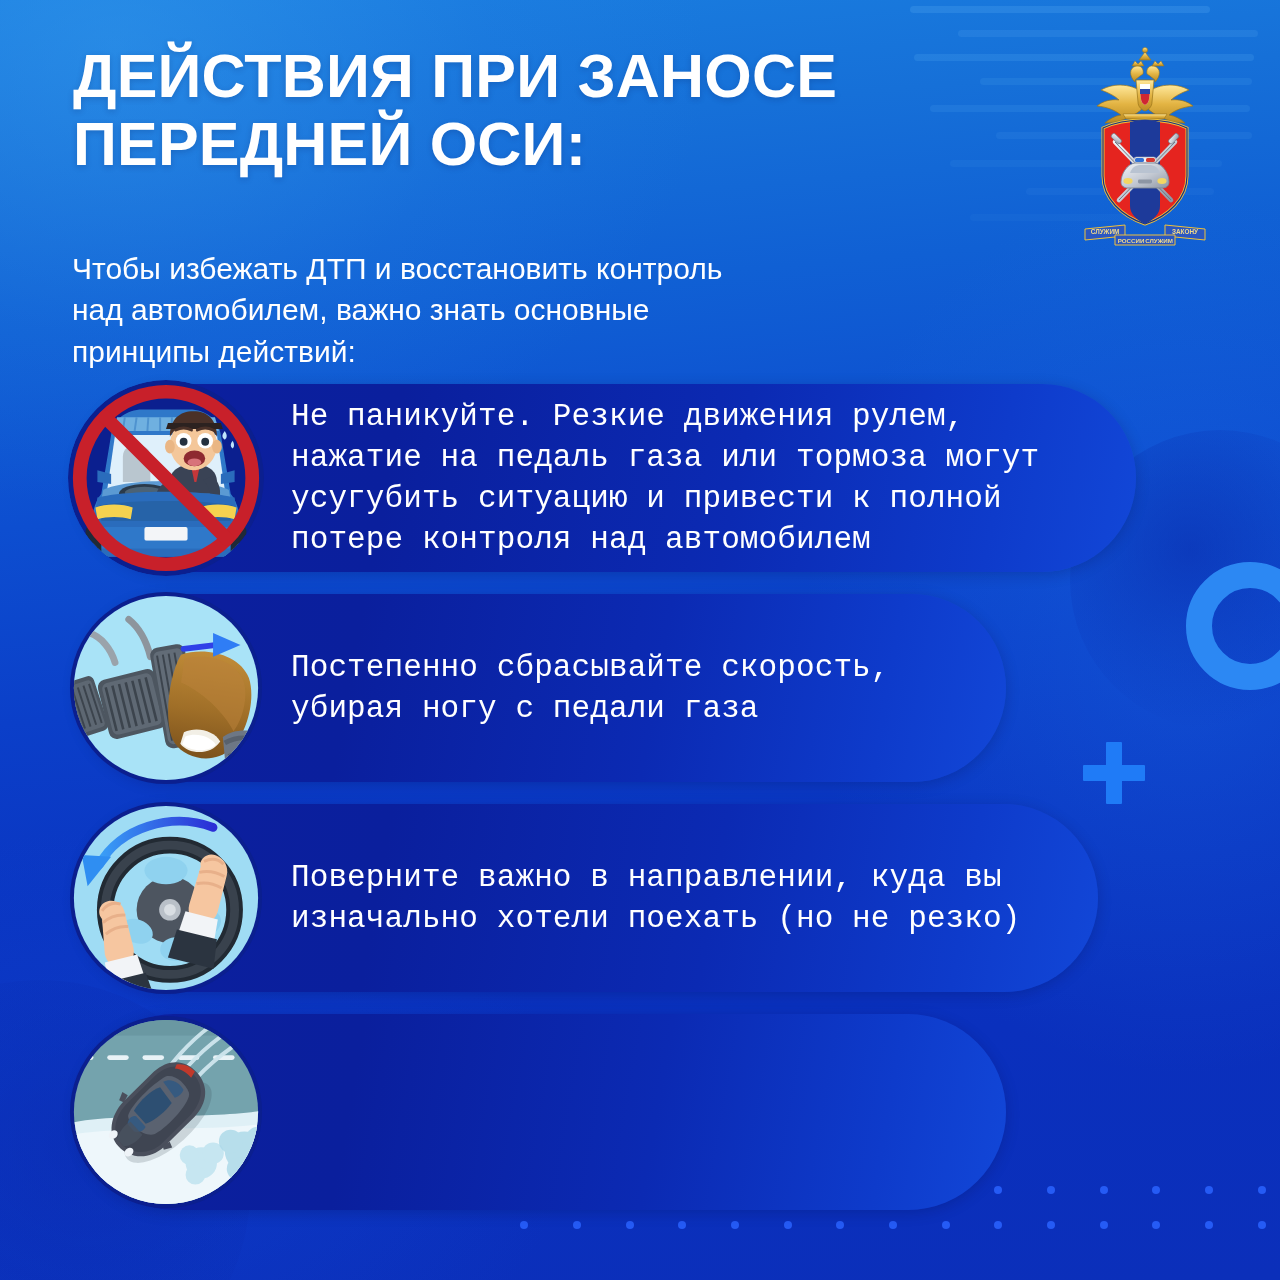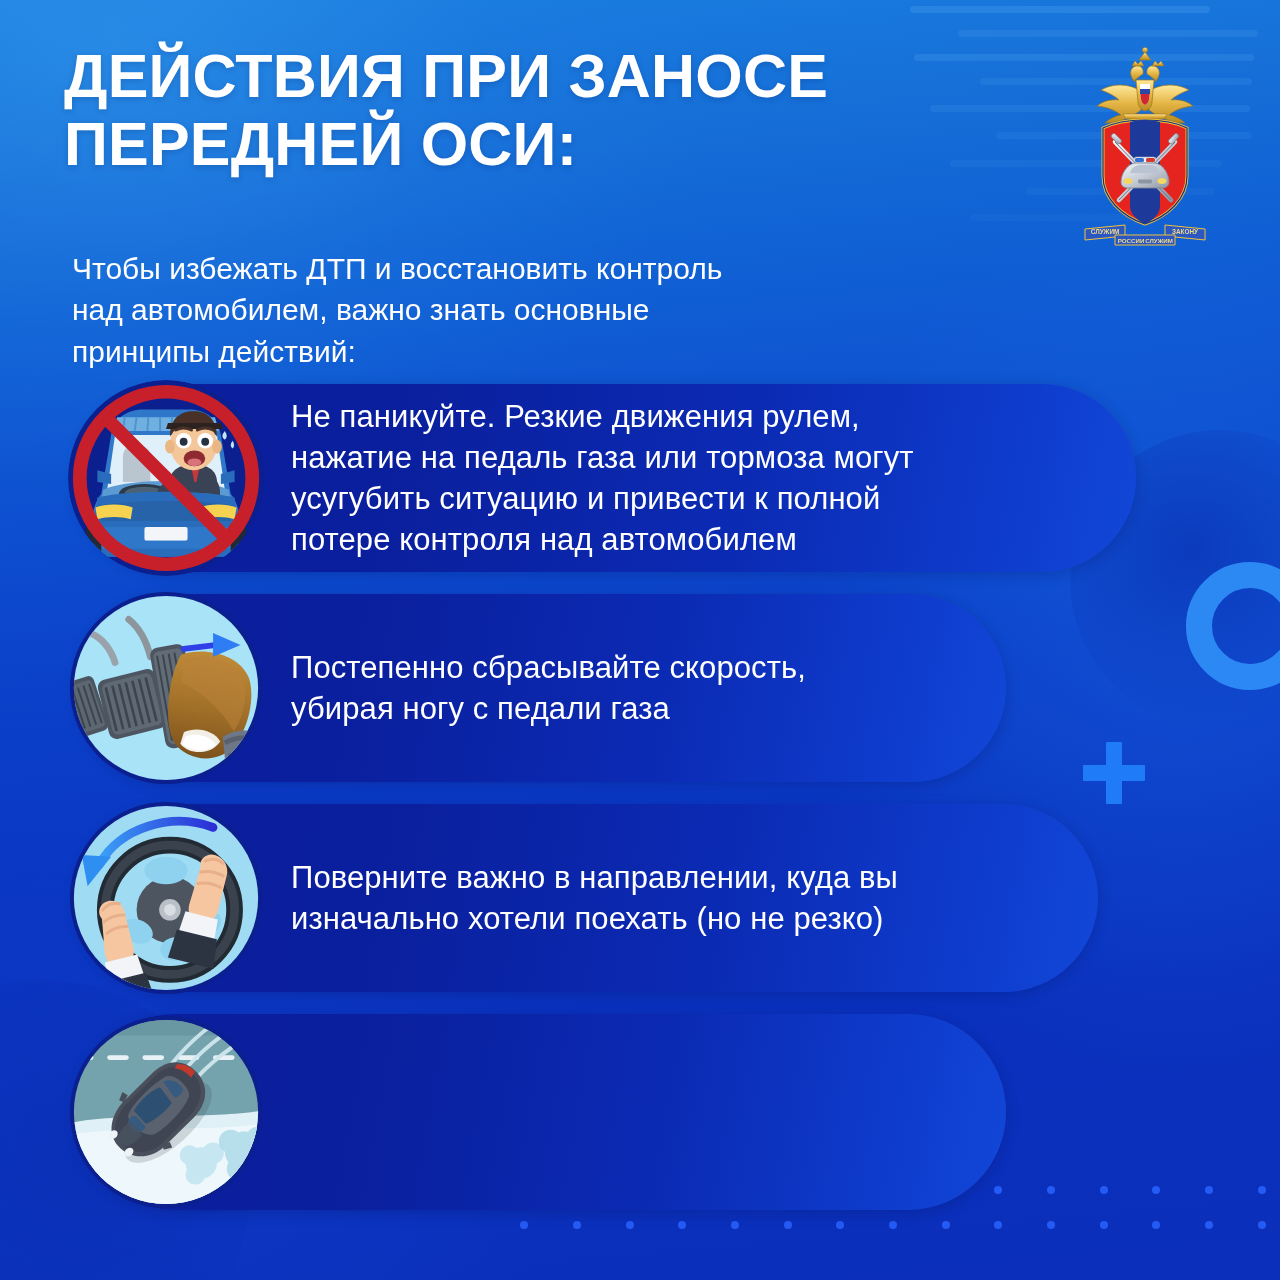--- a/index.html
+++ b/index.html
@@ -120,21 +120,21 @@
     display: block;
     width: 8px; height: 8px;
     border-radius: 50%;
     background: #2a63ff;
     opacity: .85;
   }
 
   
   .header {
     position: absolute;
-    left: 64px; top: 42px;
+    left: 73px; top: 42px;
     right: 60px;
     display: flex;
     align-items: flex-start;
     justify-content: space-between;
   }
   .title {
     color: #ffffff;
     font-size: 61px;
     line-height: 1.12;
     font-weight: bold;
@@ -162,20 +162,21 @@
     font-size: 30px;
     line-height: 1.38;
     white-space: pre-line;
   }
 
   
   .cards {
     position: absolute;
     left: 76px; top: 384px;
     width: 1130px;
+    font-family: Liberation Mono, monospace;
   }
   .card {
     position: relative;
     display: flex;
     align-items: center;
     border-radius: 100px;
     background: linear-gradient(100deg, #0c1f9e 0%, #0a1f9d 30%, #0b2ab3 62%, #0e3bcb 86%, #1247d8 100%);
     margin-bottom: 22px;
     min-height: 188px;
     box-shadow: 0 3px 14px rgba(3,12,70,0.22);

